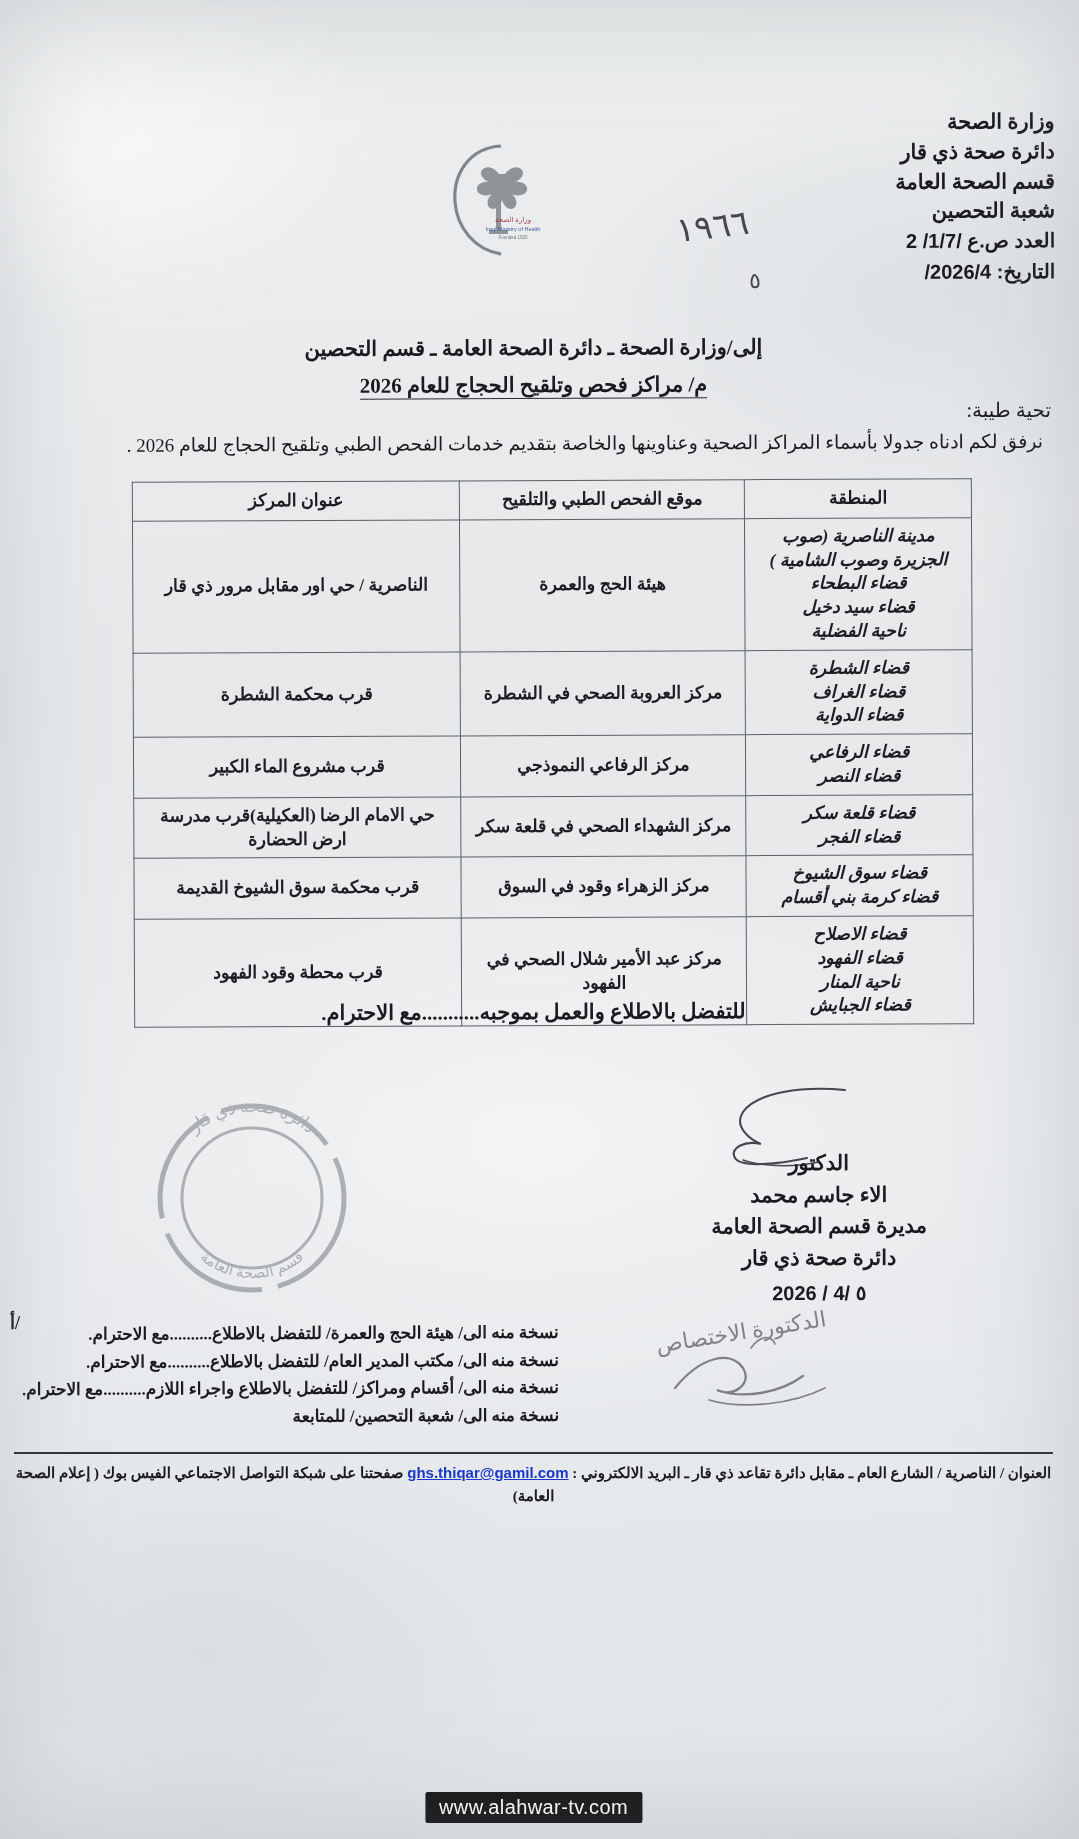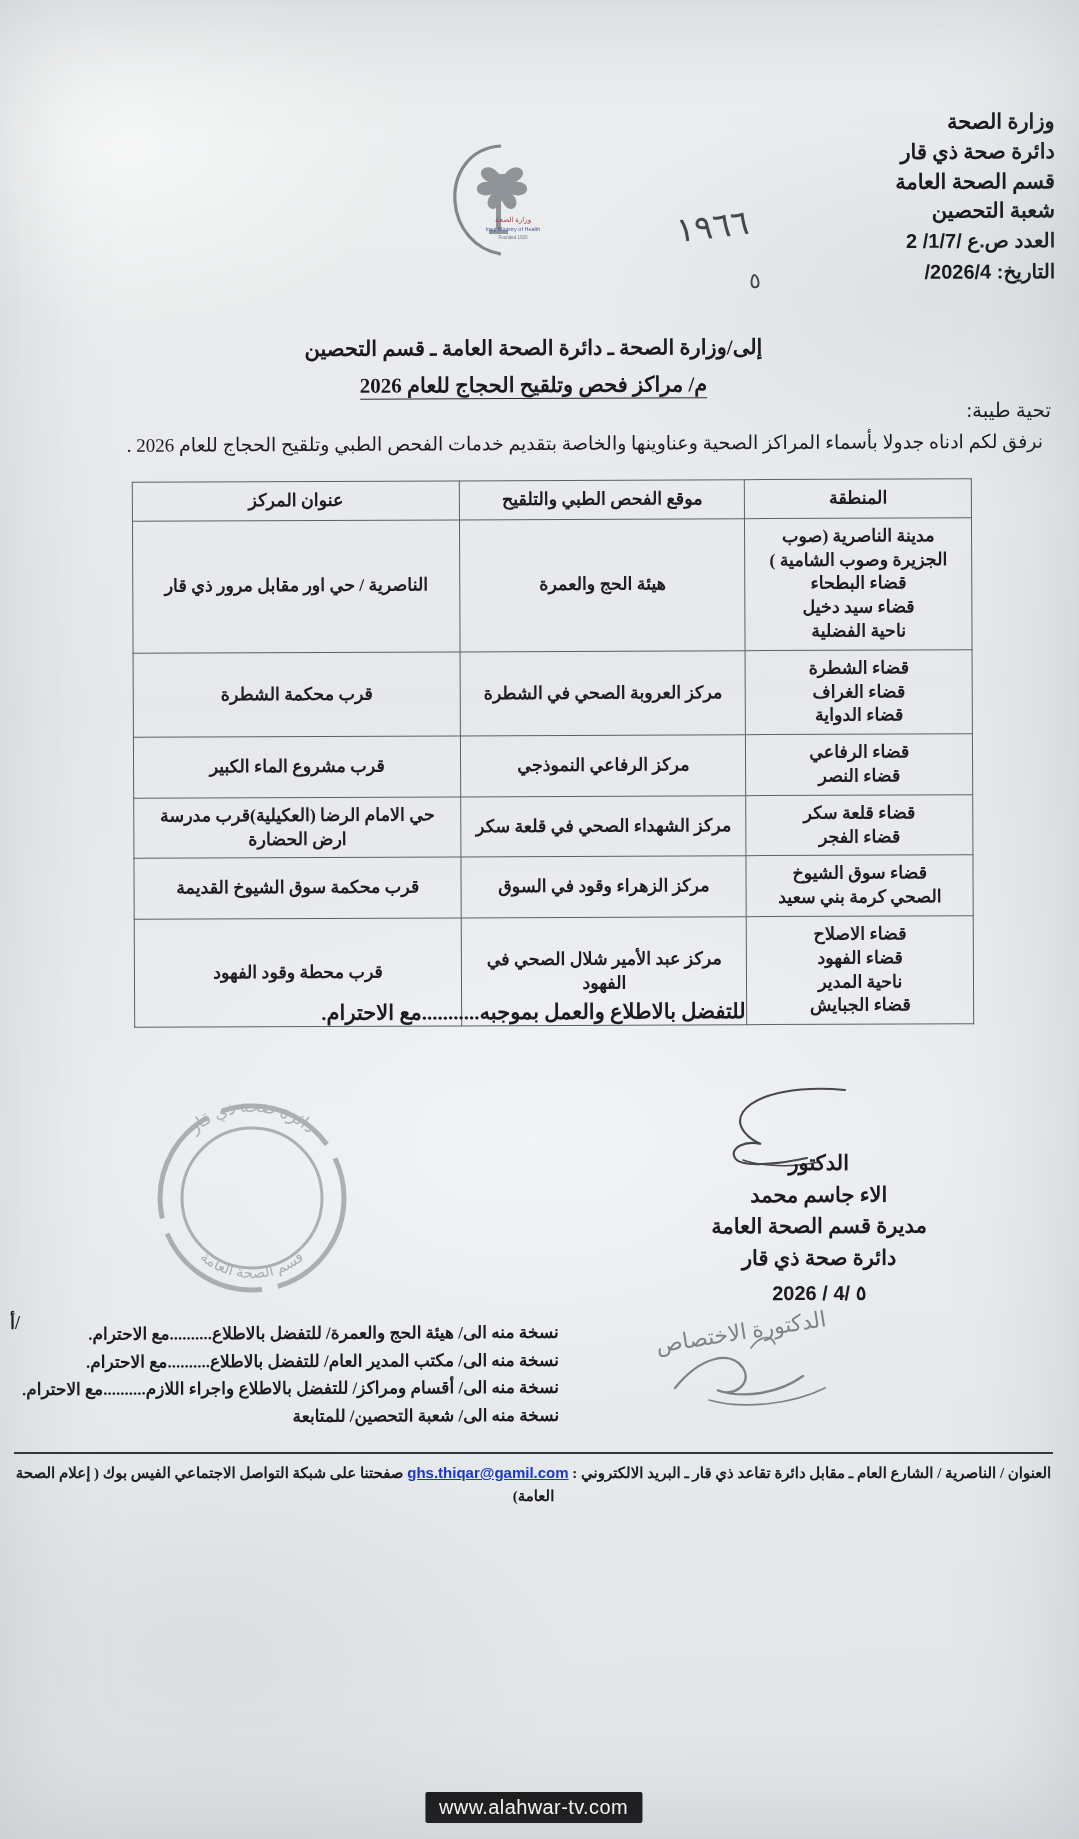--- a/index.html
+++ b/index.html
@@ -139,21 +139,21 @@
     text-align: center;
     vertical-align: middle;
     line-height: 1.36;
     color: #1d1d22;
   }
   table.centers th { font-size: 17.5px; padding: 7px 6px; }
   col.c-region  { width: 27%; }
   col.c-site    { width: 34%; }
   col.c-address { width: 39%; }
   td.region { text-align: center; }
-  td.region .ln { display: block; white-space: nowrap; }
+  td.region .ln { display: block; white-space: nowrap; font-style: italic; }
 
   
   .closing {
     position: absolute;
     top: 1000px;
     right: 0; left: 0;
     text-align: center;
     font-size: 21px;
     font-weight: 700;
   }
@@ -362,30 +362,30 @@
             <td class="region">
               <span class="ln">قضاء قلعة سكر</span>
               <span class="ln">قضاء الفجر</span>
             </td>
             <td>مركز الشهداء الصحي في قلعة سكر</td>
             <td>حي الامام الرضا (العكيلية)قرب مدرسة ارض الحضارة</td>
           </tr>
           <tr>
             <td class="region">
               <span class="ln">قضاء سوق الشيوخ</span>
-              <span class="ln">الصحي كرمة بني سعيد</span>
+              <span class="ln">قضاء كرمة بني أقسام</span>
             </td>
             <td>مركز الزهراء وقود في السوق</td>
             <td>قرب محكمة سوق الشيوخ القديمة</td>
           </tr>
           <tr>
             <td class="region">
               <span class="ln">قضاء الاصلاح</span>
               <span class="ln">قضاء الفهود</span>
-              <span class="ln">ناحية المدير</span>
+              <span class="ln">ناحية المنار</span>
               <span class="ln">قضاء الجبايش</span>
             </td>
             <td>مركز عبد الأمير شلال الصحي في الفهود</td>
             <td>قرب محطة وقود الفهود</td>
           </tr>
         </tbody>
     </table>
   </div>
 
   <div class="closing skew">للتفضل بالاطلاع والعمل بموجبه...........مع الاحترام.</div>

